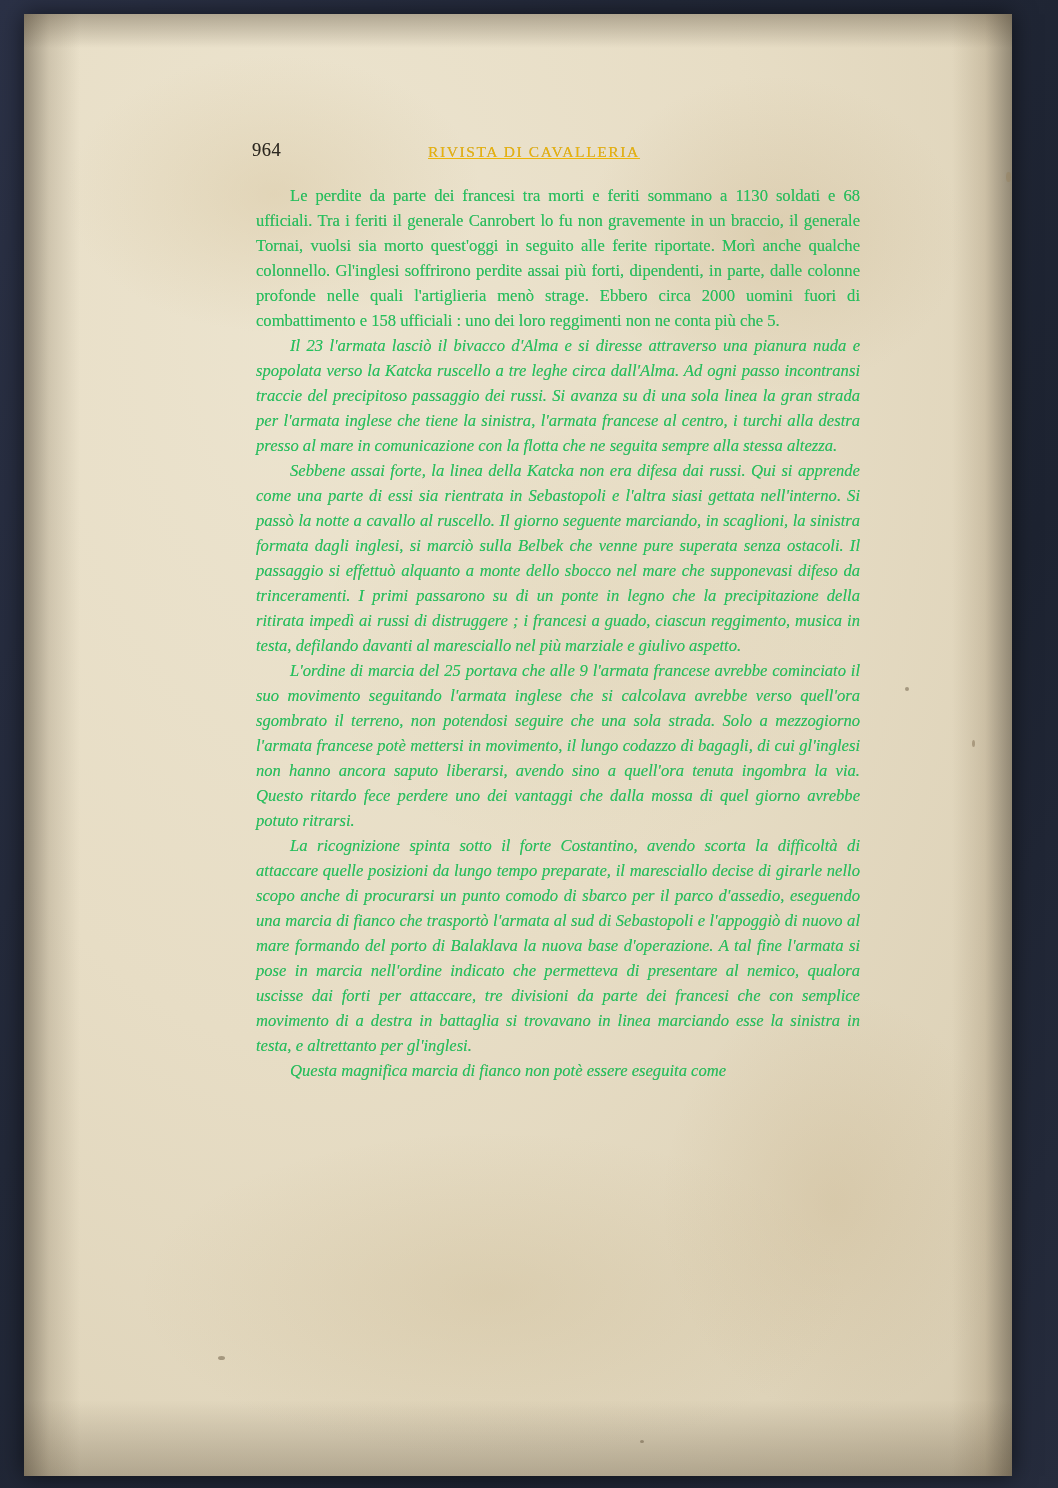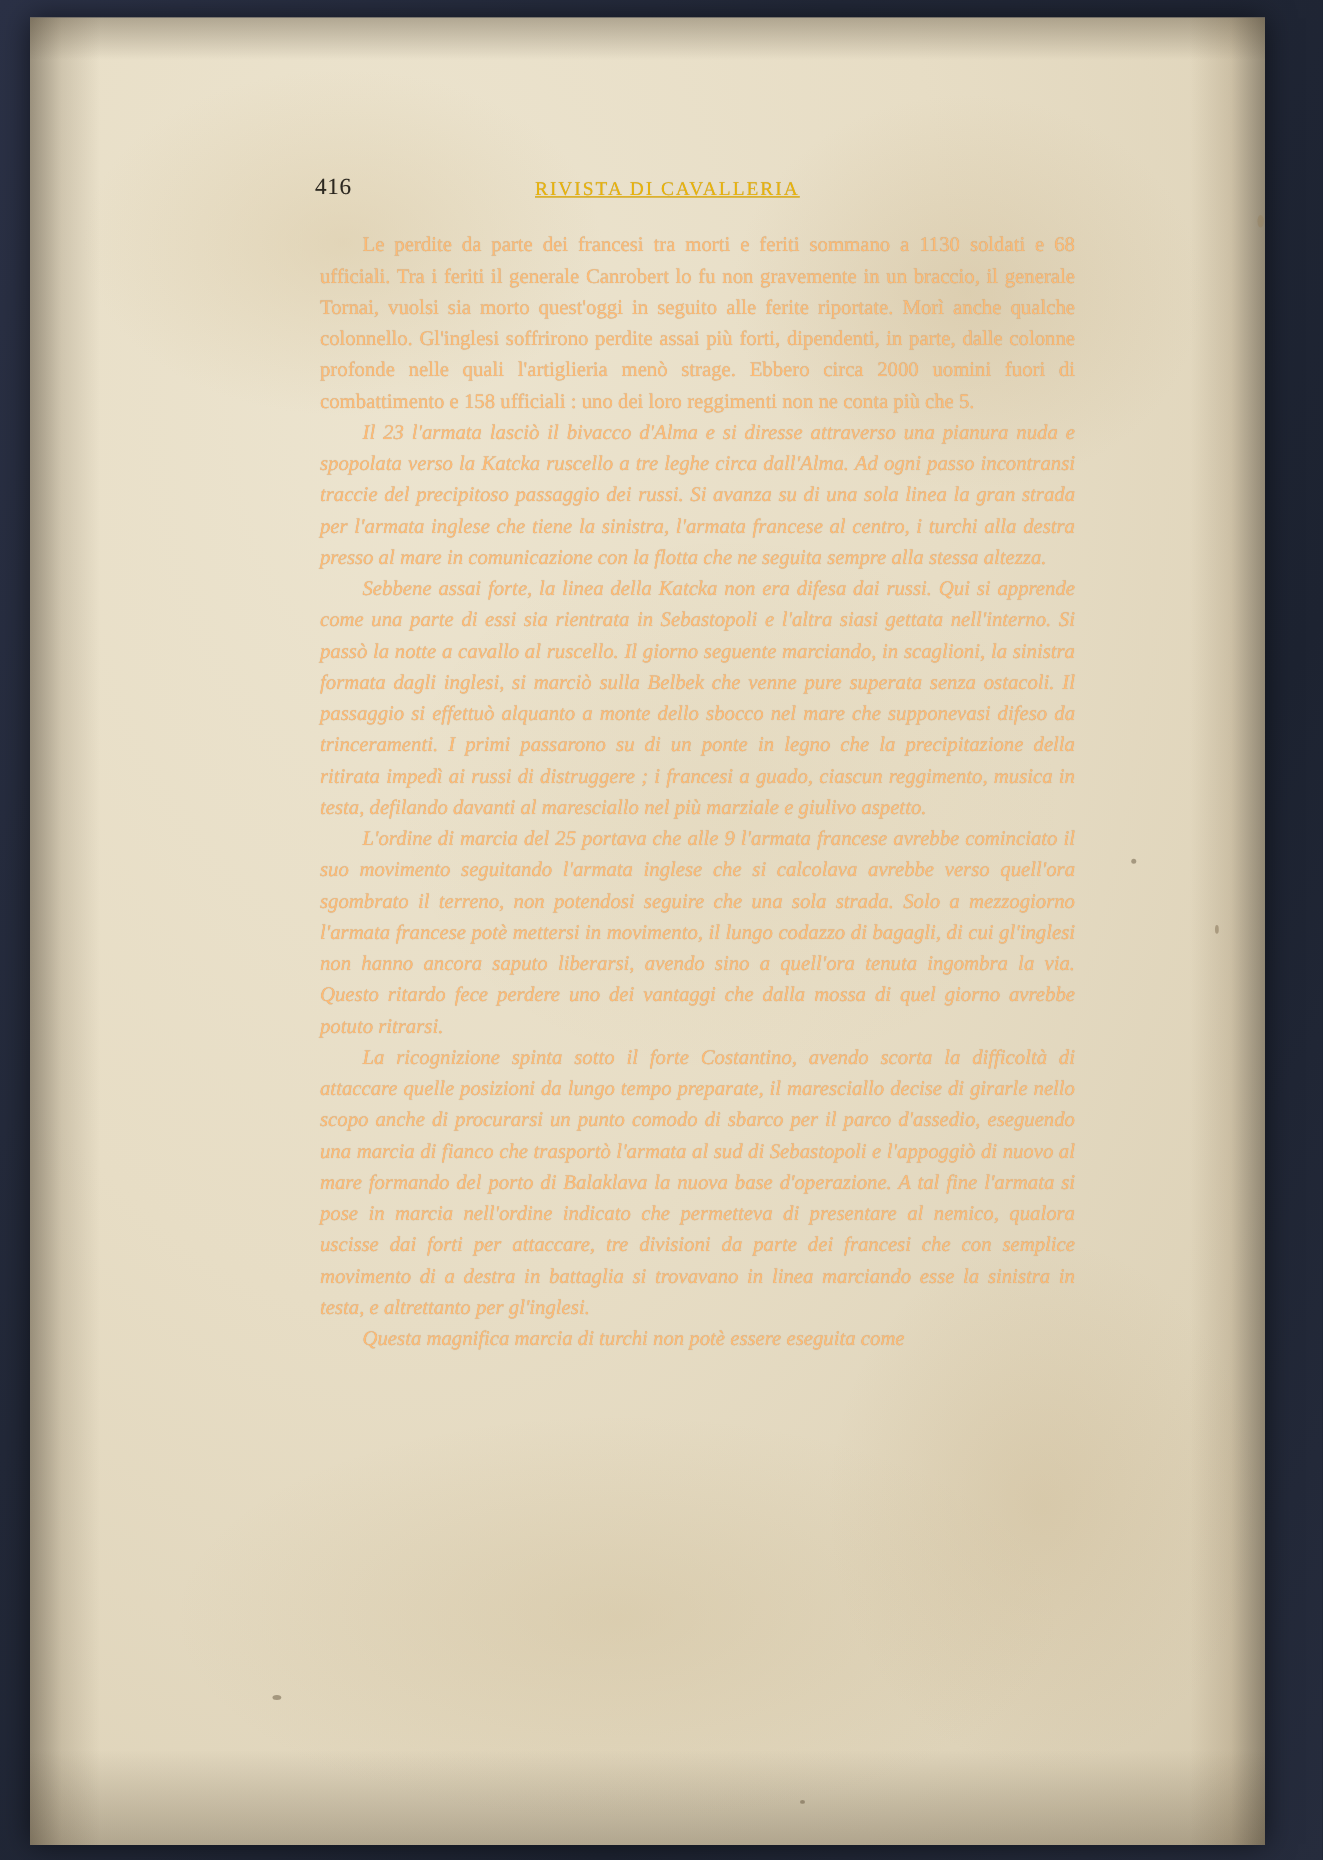--- a/index.html
+++ b/index.html
@@ -116,21 +116,21 @@
     position: absolute;
     left: 0;
     top: 43px;
     width: 604px;
   }
 
   p.para {
     margin: 0;
     font-size: 16.6px;
     line-height: 25.0px;
-    color: #fdba74;
+    color: #22c55e;
     text-align: justify;
     text-indent: 34px;
     text-rendering: optimizeLegibility;
   }
   p.para + p.para { margin-top: 0px; font-style: italic; }
 
   
   .body-text, .folio-line {
     filter: contrast(1.02);
     text-shadow: 0 0 0.6px rgba(40,35,25,0.35);
@@ -168,26 +168,26 @@
 
 <div class="speck sp1"></div>
 <div class="speck sp2"></div>
 <div class="speck sp3"></div>
 <div class="speck sp4"></div>
 <div class="speck sp5"></div>
 
 <div class="text-column">
 
   <div class="folio-line">
-    <span class="folio-number">416</span>
+    <span class="folio-number">964</span>
     <span class="running-head">RIVISTA DI CAVALLERIA</span>
   </div>
 
   <div class="body-text">
     <p class="para">Le perdite da parte dei francesi tra morti e feriti sommano a 1130 soldati e 68 ufficiali. Tra i feriti il generale Canrobert lo fu non gravemente in un braccio, il generale Tornai, vuolsi sia morto quest'oggi in seguito alle ferite riportate. Morì anche qualche colonnello. Gl'inglesi soffrirono perdite assai più forti, dipendenti, in parte, dalle colonne profonde nelle quali l'artiglieria menò strage. Ebbero circa 2000 uomini fuori di combattimento e 158 ufficiali : uno dei loro reggimenti non ne conta più che 5.</p>
     <p class="para">Il 23 l'armata lasciò il bivacco d'Alma e si diresse attraverso una pianura nuda e spopolata verso la Katcka ruscello a tre leghe circa dall'Alma. Ad ogni passo incontransi traccie del precipitoso passaggio dei russi. Si avanza su di una sola linea la gran strada per l'armata inglese che tiene la sinistra, l'armata francese al centro, i turchi alla destra presso al mare in comunicazione con la flotta che ne seguita sempre alla stessa altezza.</p>
     <p class="para">Sebbene assai forte, la linea della Katcka non era difesa dai russi. Qui si apprende come una parte di essi sia rientrata in Sebastopoli e l'altra siasi gettata nell'interno. Si passò la notte a cavallo al ruscello. Il giorno seguente marciando, in scaglioni, la sinistra formata dagli inglesi, si marciò sulla Belbek che venne pure superata senza ostacoli. Il passaggio si effettuò alquanto a monte dello sbocco nel mare che supponevasi difeso da trinceramenti. I primi passarono su di un ponte in legno che la precipitazione della ritirata impedì ai russi di distruggere ; i francesi a guado, ciascun reggimento, musica in testa, defilando davanti al maresciallo nel più marziale e giulivo aspetto.</p>
     <p class="para">L'ordine di marcia del 25 portava che alle 9 l'armata francese avrebbe cominciato il suo movimento seguitando l'armata inglese che si calcolava avrebbe verso quell'ora sgombrato il terreno, non potendosi seguire che una sola strada. Solo a mezzogiorno l'armata francese potè mettersi in movimento, il lungo codazzo di bagagli, di cui gl'inglesi non hanno ancora saputo liberarsi, avendo sino a quell'ora tenuta ingombra la via. Questo ritardo fece perdere uno dei vantaggi che dalla mossa di quel giorno avrebbe potuto ritrarsi.</p>
     <p class="para">La ricognizione spinta sotto il forte Costantino, avendo scorta la difficoltà di attaccare quelle posizioni da lungo tempo preparate, il maresciallo decise di girarle nello scopo anche di procurarsi un punto comodo di sbarco per il parco d'assedio, eseguendo una marcia di fianco che trasportò l'armata al sud di Sebastopoli e l'appoggiò di nuovo al mare formando del porto di Balaklava la nuova base d'operazione. A tal fine l'armata si pose in marcia nell'ordine indicato che permetteva di presentare al nemico, qualora uscisse dai forti per attaccare, tre divisioni da parte dei francesi che con semplice movimento di a destra in battaglia si trovavano in linea marciando esse la sinistra in testa, e altrettanto per gl'inglesi.</p>
-    <p class="para">Questa magnifica marcia di turchi non potè essere eseguita come</p>
+    <p class="para">Questa magnifica marcia di fianco non potè essere eseguita come</p>
   </div>
 
 </div>
 
 </body></html>

